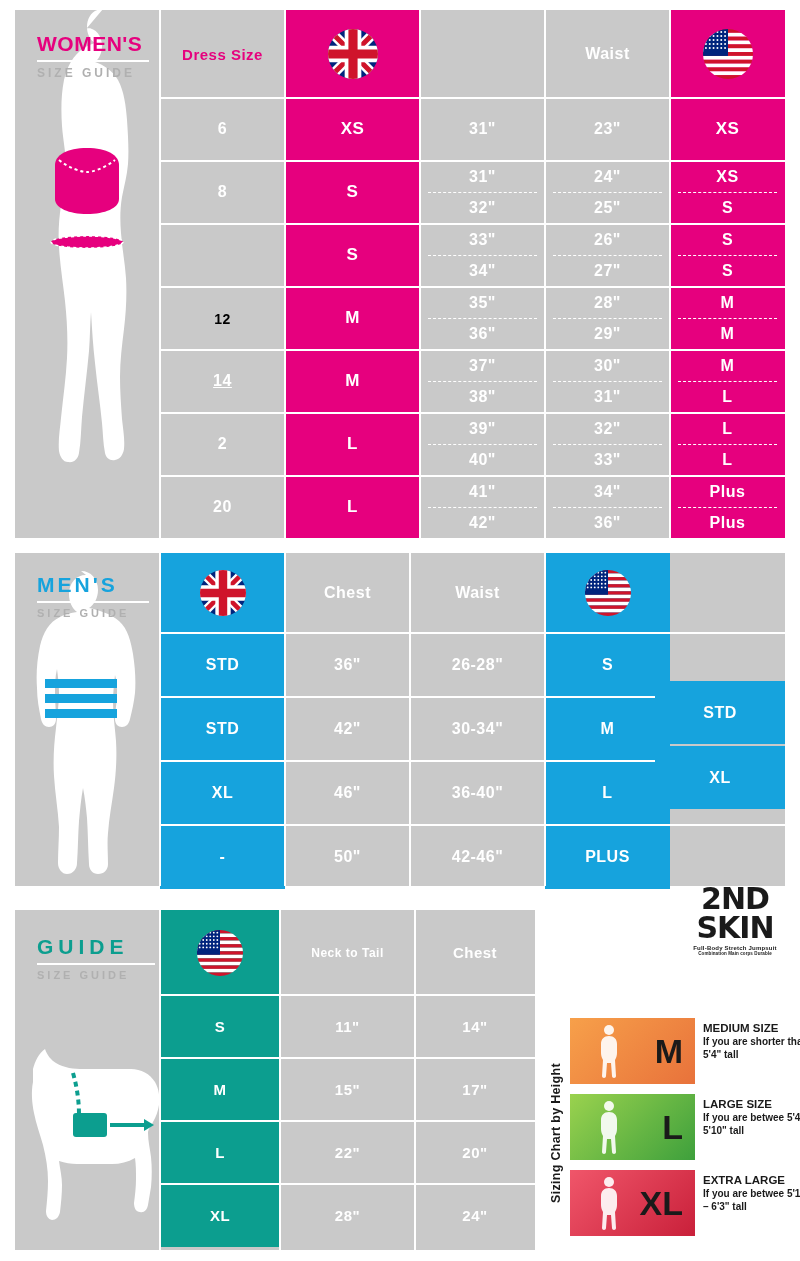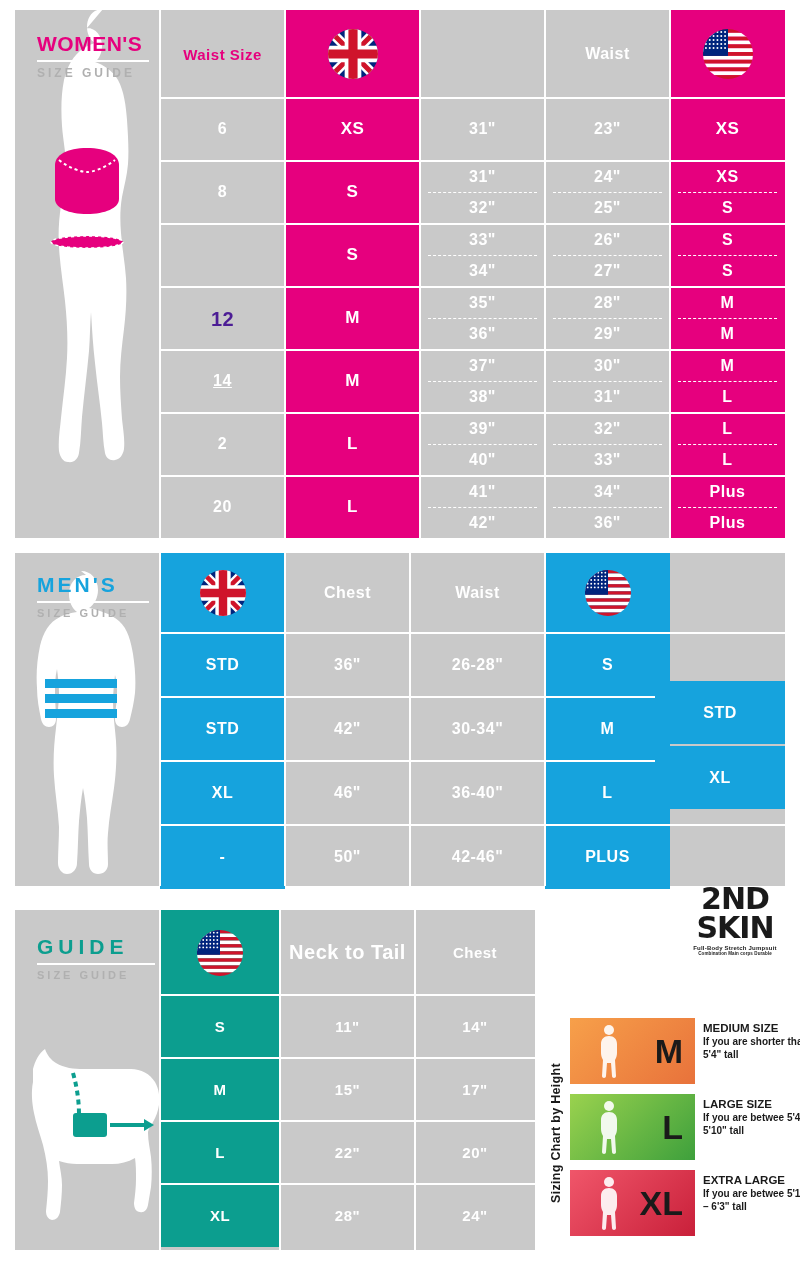--- a/index.html
+++ b/index.html
@@ -113,21 +113,21 @@
     <path d="M44 150c10 8 22 12 28 12s18-4 28-12" fill="none" stroke="#ffffff" stroke-width="2" stroke-dasharray="3 3"></path>
   </svg>
 
   <div id="women-title">
     <div class="t1">WOMEN'S</div>
     <div class="rule"></div>
     <div class="t2">SIZE GUIDE</div>
   </div>
 
   <div class="grid" id="women-grid" style="left:0;top:0;width:770px;height:528px;">
-      <div class="cell wcell-grey" style="left: 145px; top: 0px; width: 125px; height: 88px; color: rgb(230, 0, 126); font-size: 15px;">Waist Size</div>
+      <div class="cell wcell-grey" style="left: 145px; top: 0px; width: 125px; height: 88px; color: rgb(230, 0, 126); font-size: 15px;">Dress Size</div>
       <div class="cell wcell-pink" style="left: 270px; top: 0px; width: 135px; height: 88px;"></div>
       <div class="flag" style="left: 312.5px; top: 19px; width: 50px; height: 50px;"><svg viewBox="0 0 60 60" width="50" height="50">
           <rect width="60" height="60" fill="#00247d"></rect>
           <path d="M0 0l60 60M60 0L0 60" stroke="#ffffff" stroke-width="12"></path>
           <path d="M0 0l60 60M60 0L0 60" stroke="#cf142b" stroke-width="6"></path>
           <path d="M30 0v60M0 30h60" stroke="#ffffff" stroke-width="20"></path>
           <path d="M30 0v60M0 30h60" stroke="#cf142b" stroke-width="11"></path>
         </svg></div>
       <div class="cell wcell-grey" style="left: 530px; top: 0px; width: 125px; height: 88px; color: rgb(255, 255, 255); font-size: 16px;">Waist</div>
       <div class="cell wcell-pink" style="left: 655px; top: 0px; width: 115px; height: 88px;"></div>
@@ -199,21 +199,21 @@
       <div class="cell wcell-grey" style="left: 405px; top: 214px; width: 125px; height: 31px; color: rgb(255, 255, 255); font-size: 16px;">33"</div>
       <div class="cell wcell-grey" style="left: 405px; top: 245px; width: 125px; height: 31px; color: rgb(255, 255, 255); font-size: 16px;">34"</div>
       <div class="wsep" style="left: 413px; top: 245px; width: 109px;"></div>
       <div class="cell wcell-grey" style="left: 530px; top: 214px; width: 125px; height: 31px; color: rgb(255, 255, 255); font-size: 16px;">26"</div>
       <div class="cell wcell-grey" style="left: 530px; top: 245px; width: 125px; height: 31px; color: rgb(255, 255, 255); font-size: 16px;">27"</div>
       <div class="wsep" style="left: 538px; top: 245px; width: 109px;"></div>
       <div class="cell wcell-pink" style="left: 655px; top: 214px; width: 115px; height: 31px; font-size: 16px;">S</div>
       <div class="cell wcell-pink" style="left: 655px; top: 245px; width: 115px; height: 31px; font-size: 16px;">S</div>
       <div class="wsep" style="left: 663px; top: 245px; width: 99px;"></div>
       <div class="wline" style="left: 145px; top: 213px; width: 625px; height: 2px; background: rgb(255, 255, 255);"></div>
-      <div class="cell wcell-grey" style="left: 145px; top: 277px; width: 125px; height: 64px; color: #4c1d95; font-size: 20px;">12</div>
+      <div class="cell wcell-grey" style="left: 145px; top: 277px; width: 125px; height: 64px; color: #000000; font-size: 14px;">12</div>
       <div class="cell wcell-pink" style="left: 270px; top: 277px; width: 135px; height: 62px; font-size: 17px;">M</div>
       <div class="cell wcell-grey" style="left: 405px; top: 277px; width: 125px; height: 31px; color: rgb(255, 255, 255); font-size: 16px;">35"</div>
       <div class="cell wcell-grey" style="left: 405px; top: 308px; width: 125px; height: 31px; color: rgb(255, 255, 255); font-size: 16px;">36"</div>
       <div class="wsep" style="left: 413px; top: 308px; width: 109px;"></div>
       <div class="cell wcell-grey" style="left: 530px; top: 277px; width: 125px; height: 31px; color: rgb(255, 255, 255); font-size: 16px;">28"</div>
       <div class="cell wcell-grey" style="left: 530px; top: 308px; width: 125px; height: 31px; color: rgb(255, 255, 255); font-size: 16px;">29"</div>
       <div class="wsep" style="left: 538px; top: 308px; width: 109px;"></div>
       <div class="cell wcell-pink" style="left: 655px; top: 277px; width: 115px; height: 31px; font-size: 16px;">M</div>
       <div class="cell wcell-pink" style="left: 655px; top: 308px; width: 115px; height: 31px; font-size: 16px;">M</div>
       <div class="wsep" style="left: 663px; top: 308px; width: 99px;"></div>
@@ -419,21 +419,21 @@
           <circle cx="17.299999999999997" cy="17.9" r="1.2" fill="#ffffff"></circle>
           <circle cx="21.9" cy="17.9" r="1.2" fill="#ffffff"></circle>
           <circle cx="26.5" cy="17.9" r="1.2" fill="#ffffff"></circle>
           <circle cx="3.5" cy="22.7" r="1.2" fill="#ffffff"></circle>
           <circle cx="8.1" cy="22.7" r="1.2" fill="#ffffff"></circle>
           <circle cx="12.7" cy="22.7" r="1.2" fill="#ffffff"></circle>
           <circle cx="17.299999999999997" cy="22.7" r="1.2" fill="#ffffff"></circle>
           <circle cx="21.9" cy="22.7" r="1.2" fill="#ffffff"></circle>
           <circle cx="26.5" cy="22.7" r="1.2" fill="#ffffff"></circle>
         </svg></div>
-      <div class="cell pcell-grey" style="left: 265px; top: 0px; width: 135px; height: 85px; color: rgb(255, 255, 255); font-size: 20px; border-radius: 8px;">Neck to Tail</div>
+      <div class="cell pcell-grey" style="left: 265px; top: 0px; width: 135px; height: 85px; color: rgb(255, 255, 255); font-size: 12px; border-radius: 8px;">Neck to Tail</div>
       <div class="cell pcell-grey" style="left: 400px; top: 0px; width: 120px; height: 85px; color: rgb(255, 255, 255); font-size: 15px;">Chest</div>
       <div class="cell pcell-teal" style="left: 145px; top: 85px; width: 120px; height: 63px; font-size: 15px;">S</div>
       <div class="cell pcell-grey" style="left: 265px; top: 85px; width: 135px; height: 63px; color: rgb(255, 255, 255); font-size: 15px;">11"</div>
       <div class="cell pcell-grey" style="left: 400px; top: 85px; width: 120px; height: 63px; color: rgb(255, 255, 255); font-size: 15px;">14"</div>
       <div class="wline" style="left: 145px; top: 84px; width: 375px; height: 2px; background: rgb(255, 255, 255);"></div>
       <div class="cell pcell-teal" style="left: 145px; top: 148px; width: 120px; height: 63px; font-size: 15px;">M</div>
       <div class="cell pcell-grey" style="left: 265px; top: 148px; width: 135px; height: 63px; color: rgb(255, 255, 255); font-size: 15px;">15"</div>
       <div class="cell pcell-grey" style="left: 400px; top: 148px; width: 120px; height: 63px; color: rgb(255, 255, 255); font-size: 15px;">17"</div>
       <div class="wline" style="left: 145px; top: 147px; width: 375px; height: 2px; background: rgb(255, 255, 255);"></div>
       <div class="cell pcell-teal" style="left: 145px; top: 211px; width: 120px; height: 63px; font-size: 15px;">L</div>

